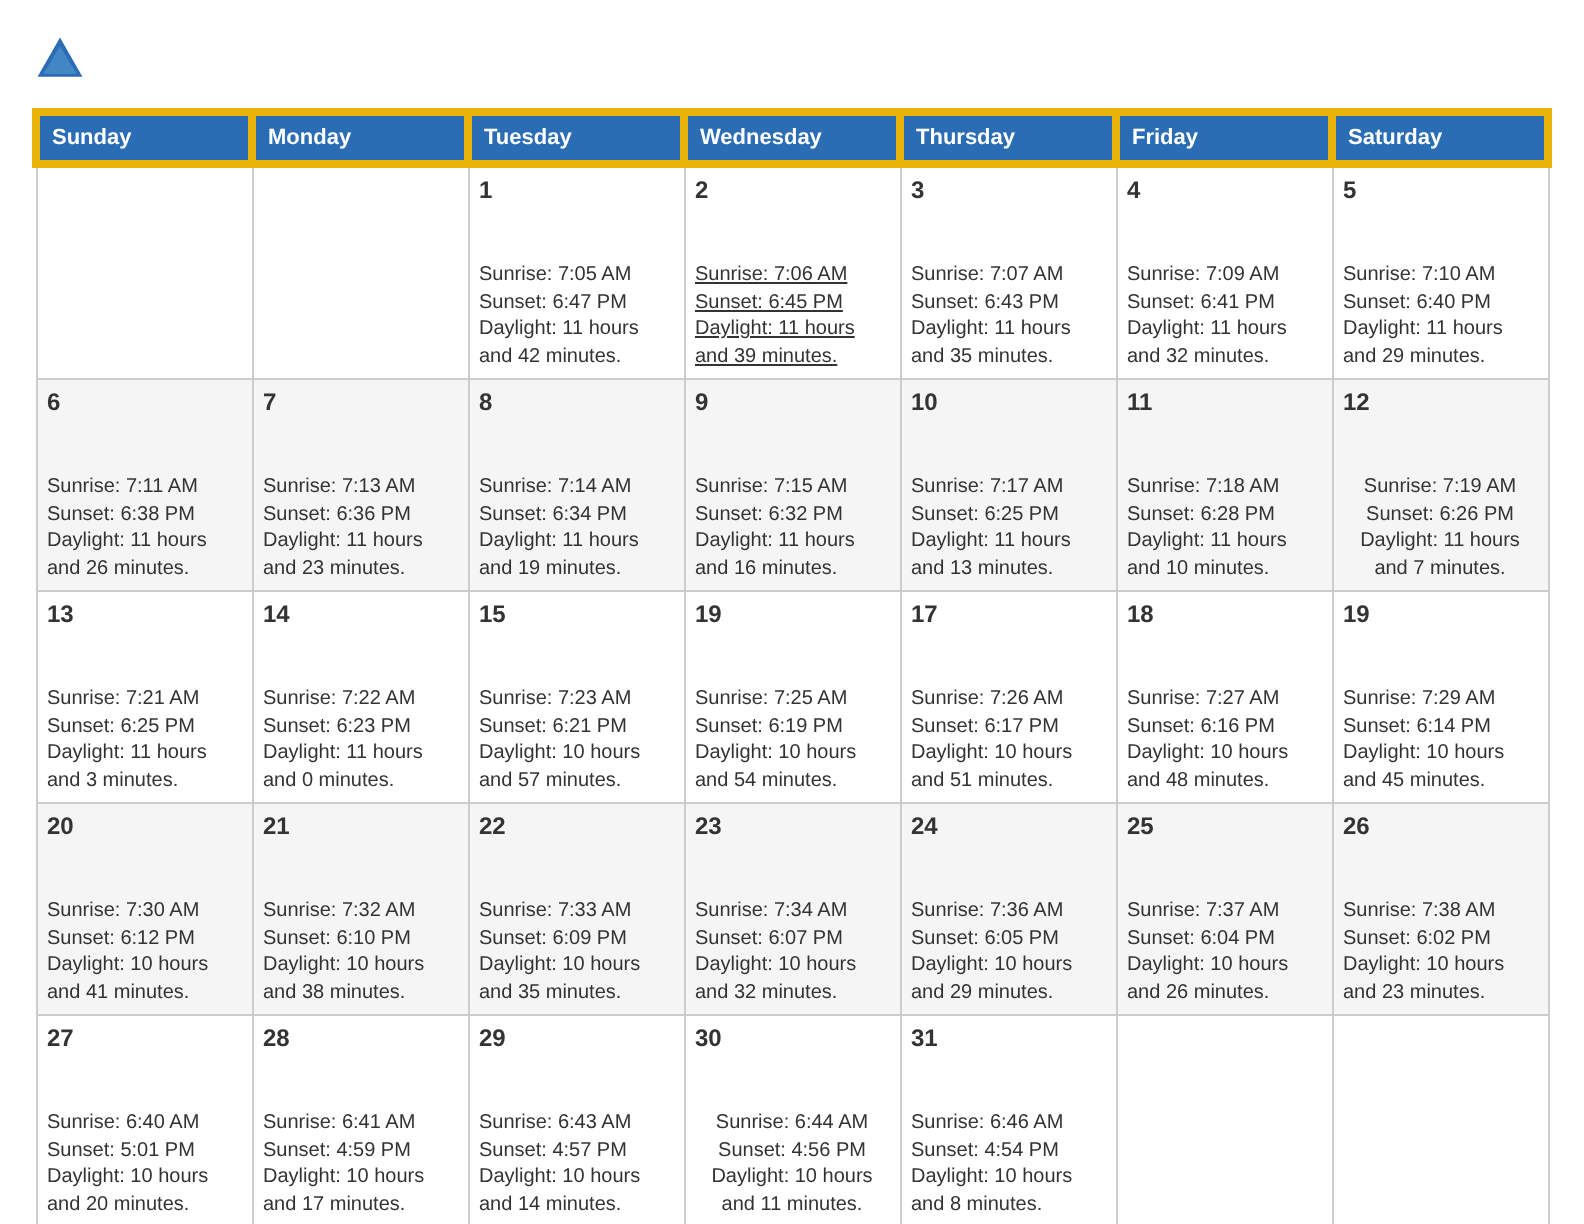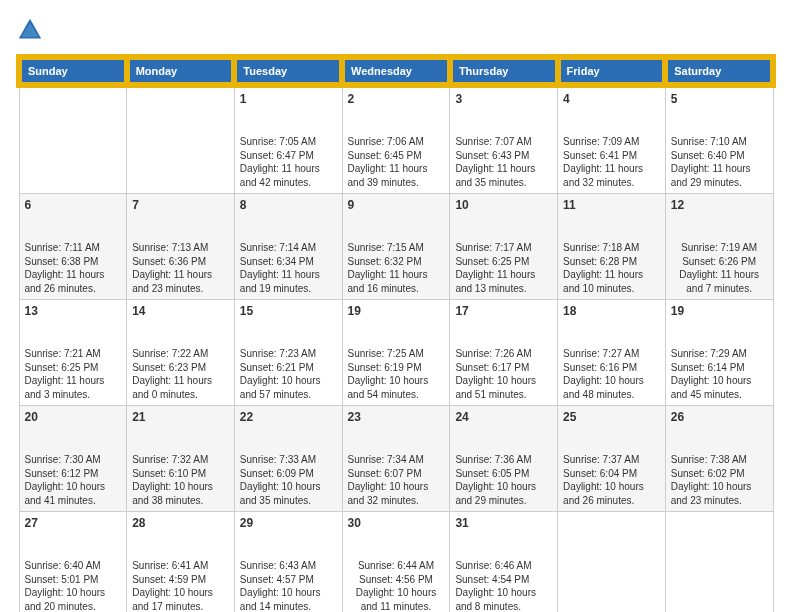--- a/index.html
+++ b/index.html
@@ -57,21 +57,21 @@
       border-collapse: collapse;
       font-size: 10px;
     }
     .calendar-table th {
       background-color: #2a6db5;
       color: white;
       padding: 5px 6px;
       text-align: left;
       font-size: 11px;
       font-weight: bold;
-      border: 6px solid #eab308;
+      border: 4px solid #eab308;
     }
     .calendar-table td {
       border: 1px solid #ccc;
       vertical-align: top;
       padding: 4px 5px;
       height: 80px;
       width: 108px;
       background: #fff;
     }
     .calendar-table tr:nth-child(even) td {
@@ -130,21 +130,21 @@
         <td class="empty-cell"></td>
         <td class="empty-cell"></td>
         <td>
           <div class="day-number">1</div>
           <div class="day-detail" style="white-space: pre-line;">Sunrise: 7:05 AM
 Sunset: 6:47 PM
 Daylight: 11 hours and 42 minutes.</div>
         </td>
         <td>
           <div class="day-number">2</div>
-          <div class="day-detail" style="white-space: pre-line;">Sunrise: 7:06 AM
+          <div class="day-detail" style="white-space: pre-line; text-decoration: underline;">Sunrise: 7:06 AM
 Sunset: 6:45 PM
 Daylight: 11 hours and 39 minutes.</div>
         </td>
         <td>
           <div class="day-number">3</div>
           <div class="day-detail" style="white-space: pre-line;">Sunrise: 7:07 AM
 Sunset: 6:43 PM
 Daylight: 11 hours and 35 minutes.</div>
         </td>
         <td>

